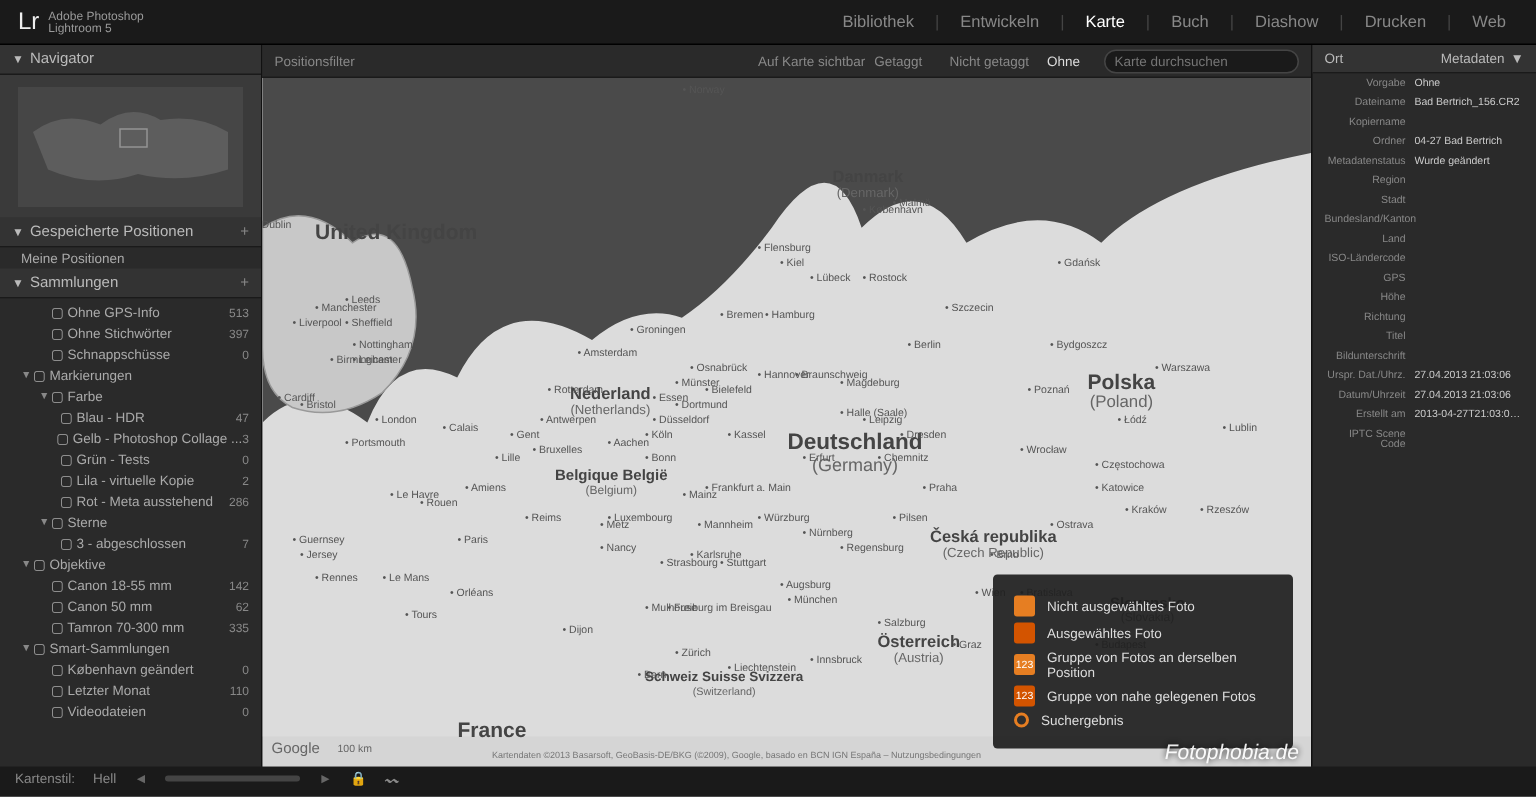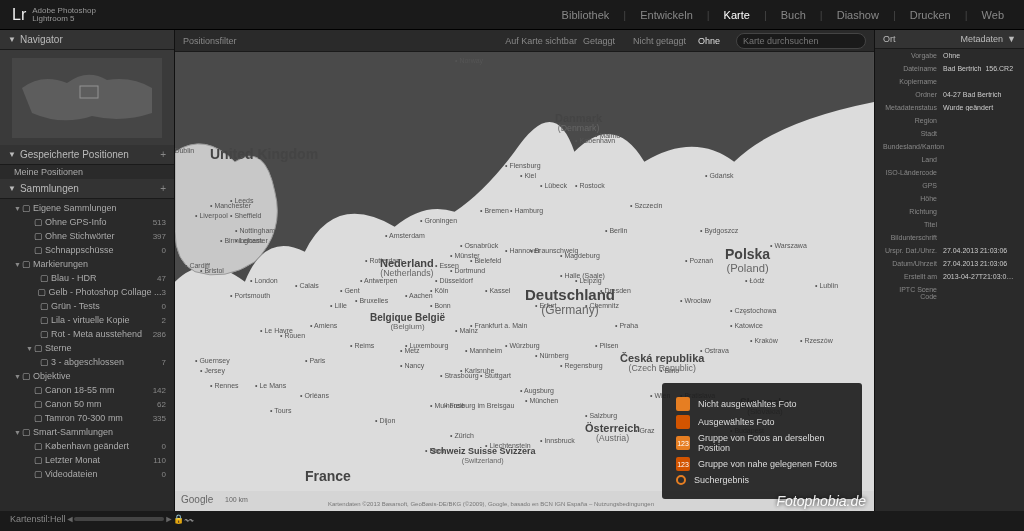--- a/index.html
+++ b/index.html
@@ -42,21 +42,21 @@
 .lg-ico.pin{width:10px;height:10px;border:2px solid #e67e22;border-radius:50%;background:transparent;}
 .watermark{position:absolute;right:8px;bottom:2px;font-size:14px;color:#fff;font-style:italic;opacity:0.9;text-shadow:0 0 4px #000;}
 .google{position:absolute;left:6px;bottom:6px;font-size:10px;color:#666;}
 .scale{position:absolute;left:50px;bottom:8px;font-size:7px;color:#666;}
 .attrib{position:absolute;right:220px;bottom:4px;font-size:6px;color:#777;}
 .right{width:150px;background:#2a2a2a;border-left:1px solid #111;}
 .meta-hdr{background:#333;padding:4px 8px;font-size:9px;color:#bbb;display:flex;border-bottom:1px solid #1a1a1a;}
 .meta-row{display:flex;padding:3px 8px;font-size:8px;color:#aaa;align-items:center;}
 .meta-row .lbl{width:60px;color:#888;text-align:right;padding-right:6px;font-size:7px;}
 .meta-row .val{flex:1;color:#ccc;font-size:7px;overflow:hidden;text-overflow:ellipsis;white-space:nowrap;}
-.bottom{height:16px;background:#1a1a1a;display:flex;align-items:center;padding:0 10px;font-size:9px;color:#888;}
+.bottom{height:16px;background:#1a1a1a;display:flex;align-items:center;padding:0 10px;font-size:9px;color:#888;gap:12px;}
 .bottom .sl{width:90px;height:4px;background:#444;border-radius:2px;}
 .filter-bar span.act{color:#ddd;}
 </style>
 </head>
 <body>
 
 <div class="top">
   <div class="logo">
     <b>Lr</b>
     <span style="font-size:8px;line-height:1;color:#999;">
@@ -100,43 +100,42 @@
       </div>
     <div class="tree-item l1">
         <span>Meine Positionen</span>
       </div>
     <div class="panel-hdr">
         <span class="arrow">▼</span>
         <span>Sammlungen</span>
         <span class="plus">+</span>
       </div>
     <div class="tree" id="tree">
-        <div class="tree-item l1">
-          <span class="tri">▼</span>
-          <span>▢ Eigene Sammlungen</span>
-          <span class="cnt"></span>
-        </div>
         <div class="tree-item l2">
           <span class="tri"></span>
           <span>▢ Ohne GPS-Info</span>
           <span class="cnt">513</span>
         </div>
         <div class="tree-item l2">
           <span class="tri"></span>
           <span>▢ Ohne Stichwörter</span>
           <span class="cnt">397</span>
         </div>
         <div class="tree-item l2">
           <span class="tri"></span>
           <span>▢ Schnappschüsse</span>
           <span class="cnt">0</span>
         </div>
         <div class="tree-item l1">
           <span class="tri">▼</span>
           <span>▢ Markierungen</span>
+        </div>
+        <div class="tree-item l2">
+          <span class="tri">▼</span>
+          <span>▢ Farbe</span>
         </div>
         <div class="tree-item l3">
           <span class="tri"></span>
           <span>▢ Blau - HDR</span>
           <span class="cnt">47</span>
         </div>
         <div class="tree-item l3">
           <span class="tri"></span>
           <span>▢ Gelb - Photoshop Collage ...</span>
           <span class="cnt">3</span>
@@ -223,21 +222,21 @@
       <div id="countries">
           <div class="country" style="left: 35px; top: 95px; font-size: 14px;">United Kingdom</div>
           <div class="country" style="left: 205px; top: 205px; font-size: 11px;">Nederland<small>(Netherlands)</small></div>
           <div class="country" style="left: 195px; top: 260px; font-size: 10px;">Belgique België<small>(Belgium)</small></div>
           <div class="country" style="left: 350px; top: 235px; font-size: 15px;">Deutschland<small>(Germany)</small></div>
           <div class="country" style="left: 550px; top: 195px; font-size: 14px;">Polska<small>(Poland)</small></div>
           <div class="country" style="left: 445px; top: 300px; font-size: 11px;">Česká republika<small>(Czech Republic)</small></div>
           <div class="country" style="left: 565px; top: 345px; font-size: 10px;">Slovensko<small>(Slovakia)</small></div>
           <div class="country" style="left: 410px; top: 370px; font-size: 11px;">Österreich<small>(Austria)</small></div>
           <div class="country" style="left: 255px; top: 395px; font-size: 9px;">Schweiz Suisse Svizzera<small>(Switzerland)</small></div>
-          <div class="country" style="left: 130px; top: 417px; font-size: 14px;">France</div>
+          <div class="country" style="left: 130px; top: 427px; font-size: 14px;">France</div>
           <div class="country" style="left: 380px; top: 60px; font-size: 11px;">Danmark<small>(Denmark)</small></div>
         </div>
       <div id="cities">
           <div class="city" style="left: -5px; top: 95px;">• Dublin</div>
           <div class="city" style="left: 35px; top: 150px;">• Manchester</div>
           <div class="city" style="left: 20px; top: 160px;">• Liverpool</div>
           <div class="city" style="left: 45px; top: 185px;">• Birmingham</div>
           <div class="city" style="left: 75px; top: 225px;">• London</div>
           <div class="city" style="left: 130px; top: 305px;">• Paris</div>
           <div class="city" style="left: 210px; top: 180px;">• Amsterdam</div>

